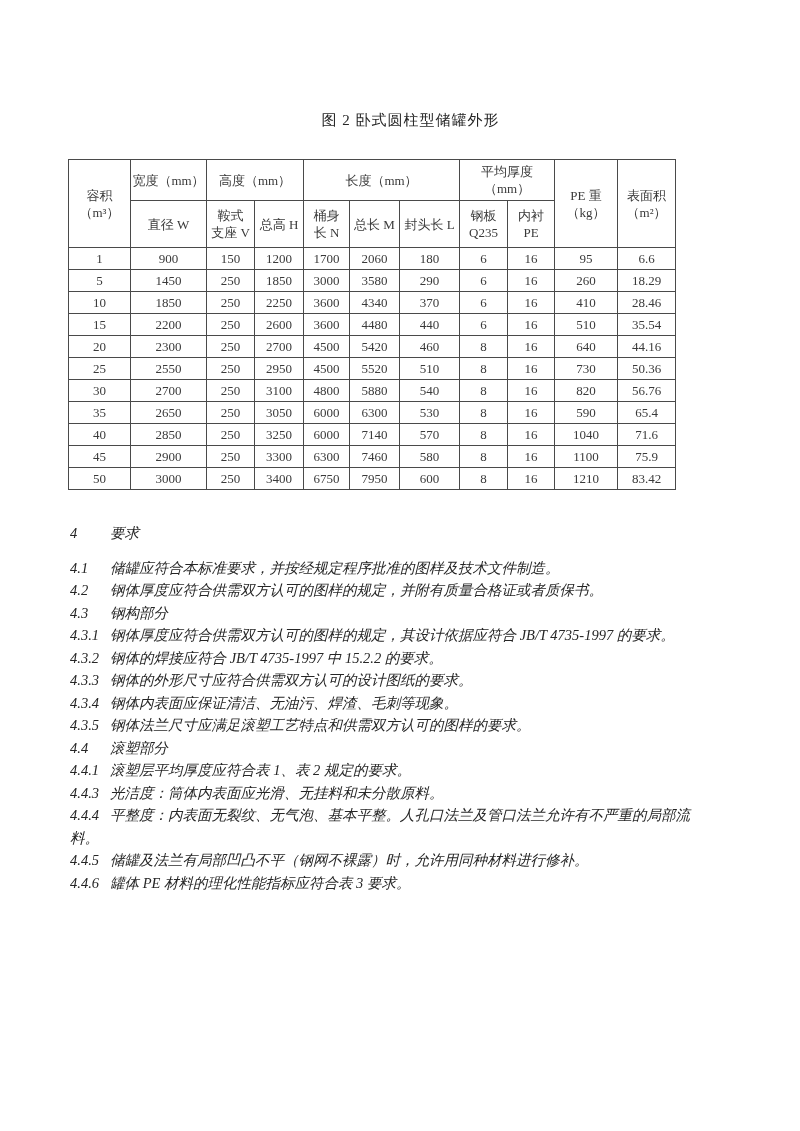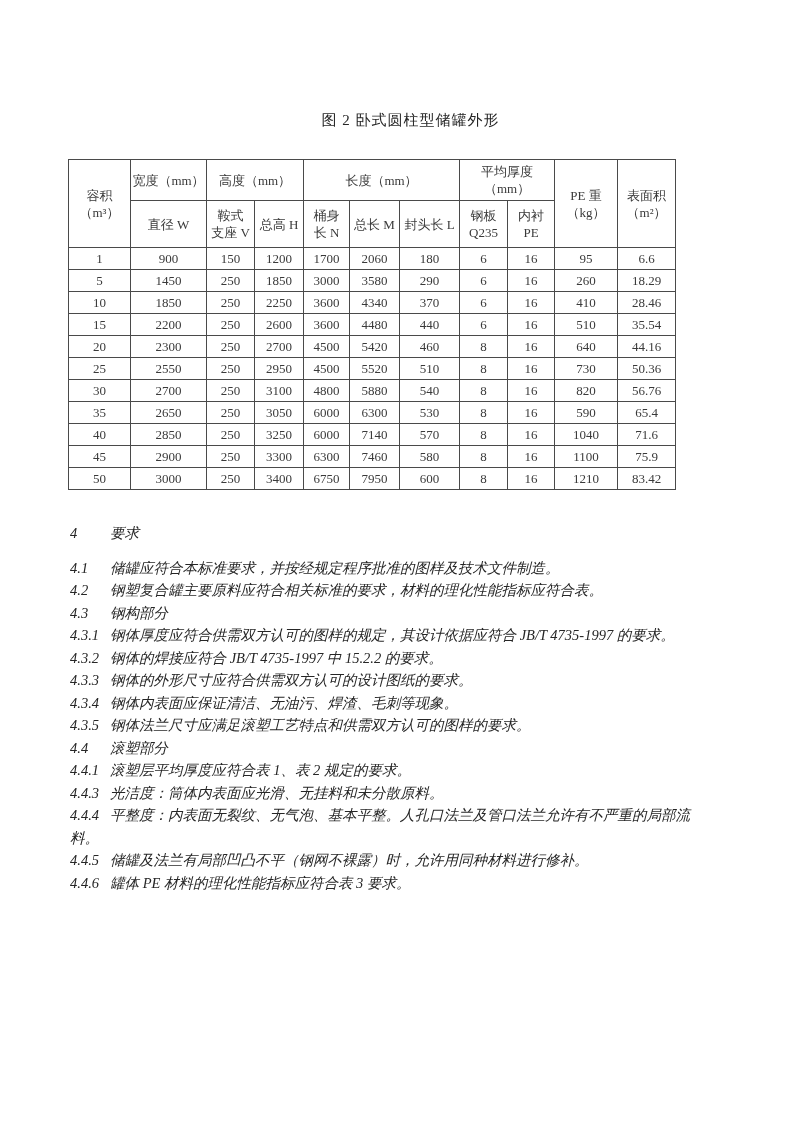--- a/index.html
+++ b/index.html
@@ -243,21 +243,21 @@
           <td>16</td>
           <td>1210</td>
           <td>83.42</td>
         </tr>
       </tbody>
   </table>
 
   <div class="clauses">
       <p class="clause h"><span class="num">4</span><span class="txt">要求</span></p>
       <p class="clause"><span class="num">4.1</span><span class="txt">储罐应符合本标准要求，并按经规定程序批准的图样及技术文件制造。</span></p>
-      <p class="clause"><span class="num">4.2</span><span class="txt">钢塑复合罐主要原料应符合相关标准的要求，材料的理化性能指标应符合表。</span></p>
+      <p class="clause"><span class="num">4.2</span><span class="txt">钢体厚度应符合供需双方认可的图样的规定，并附有质量合格证或者质保书。</span></p>
       <p class="clause"><span class="num">4.3</span><span class="txt">钢构部分</span></p>
       <p class="clause"><span class="num">4.3.1</span><span class="txt">钢体厚度应符合供需双方认可的图样的规定，其设计依据应符合 JB/T 4735-1997 的要求。</span></p>
       <p class="clause"><span class="num">4.3.2</span><span class="txt">钢体的焊接应符合 JB/T 4735-1997 中 15.2.2 的要求。</span></p>
       <p class="clause"><span class="num">4.3.3</span><span class="txt">钢体的外形尺寸应符合供需双方认可的设计图纸的要求。</span></p>
       <p class="clause"><span class="num">4.3.4</span><span class="txt">钢体内表面应保证清洁、无油污、焊渣、毛刺等现象。</span></p>
       <p class="clause"><span class="num">4.3.5</span><span class="txt">钢体法兰尺寸应满足滚塑工艺特点和供需双方认可的图样的要求。</span></p>
       <p class="clause"><span class="num">4.4</span><span class="txt">滚塑部分</span></p>
       <p class="clause"><span class="num">4.4.1</span><span class="txt">滚塑层平均厚度应符合表 1、表 2 规定的要求。</span></p>
       <p class="clause"><span class="num">4.4.3</span><span class="txt">光洁度：筒体内表面应光滑、无挂料和未分散原料。</span></p>
       <p class="clause"><span class="num">4.4.4</span><span class="txt">平整度：内表面无裂纹、无气泡、基本平整。人孔口法兰及管口法兰允许有不严重的局部流料。</span></p>

